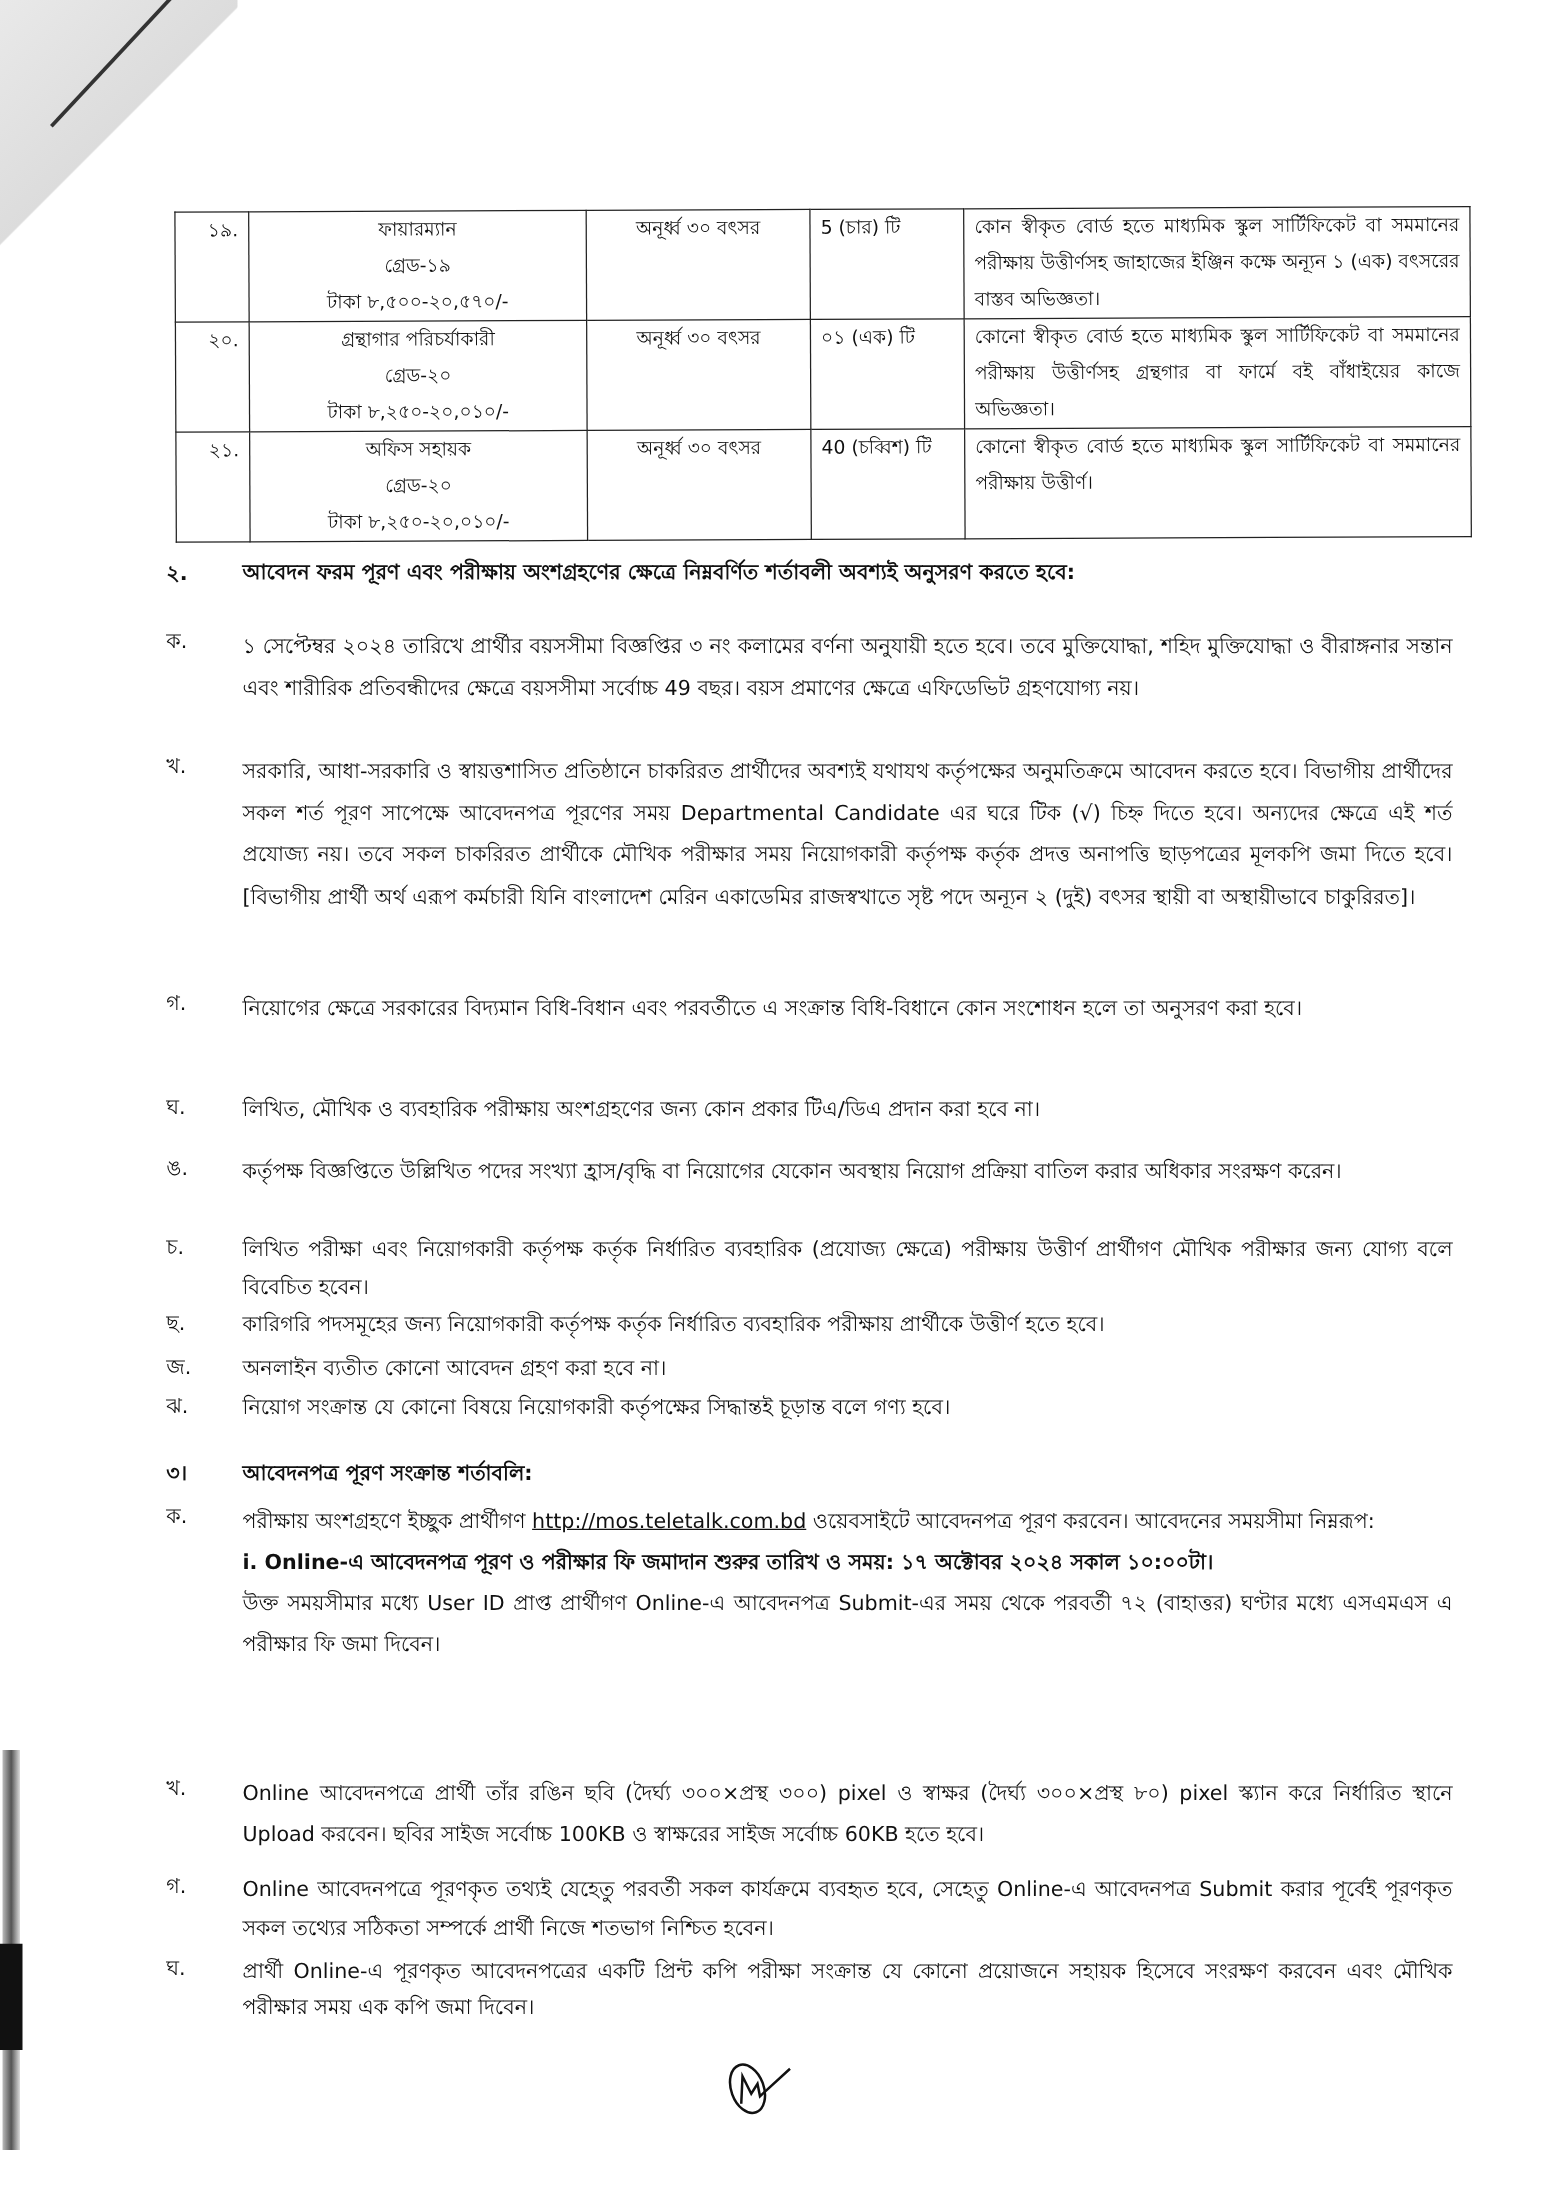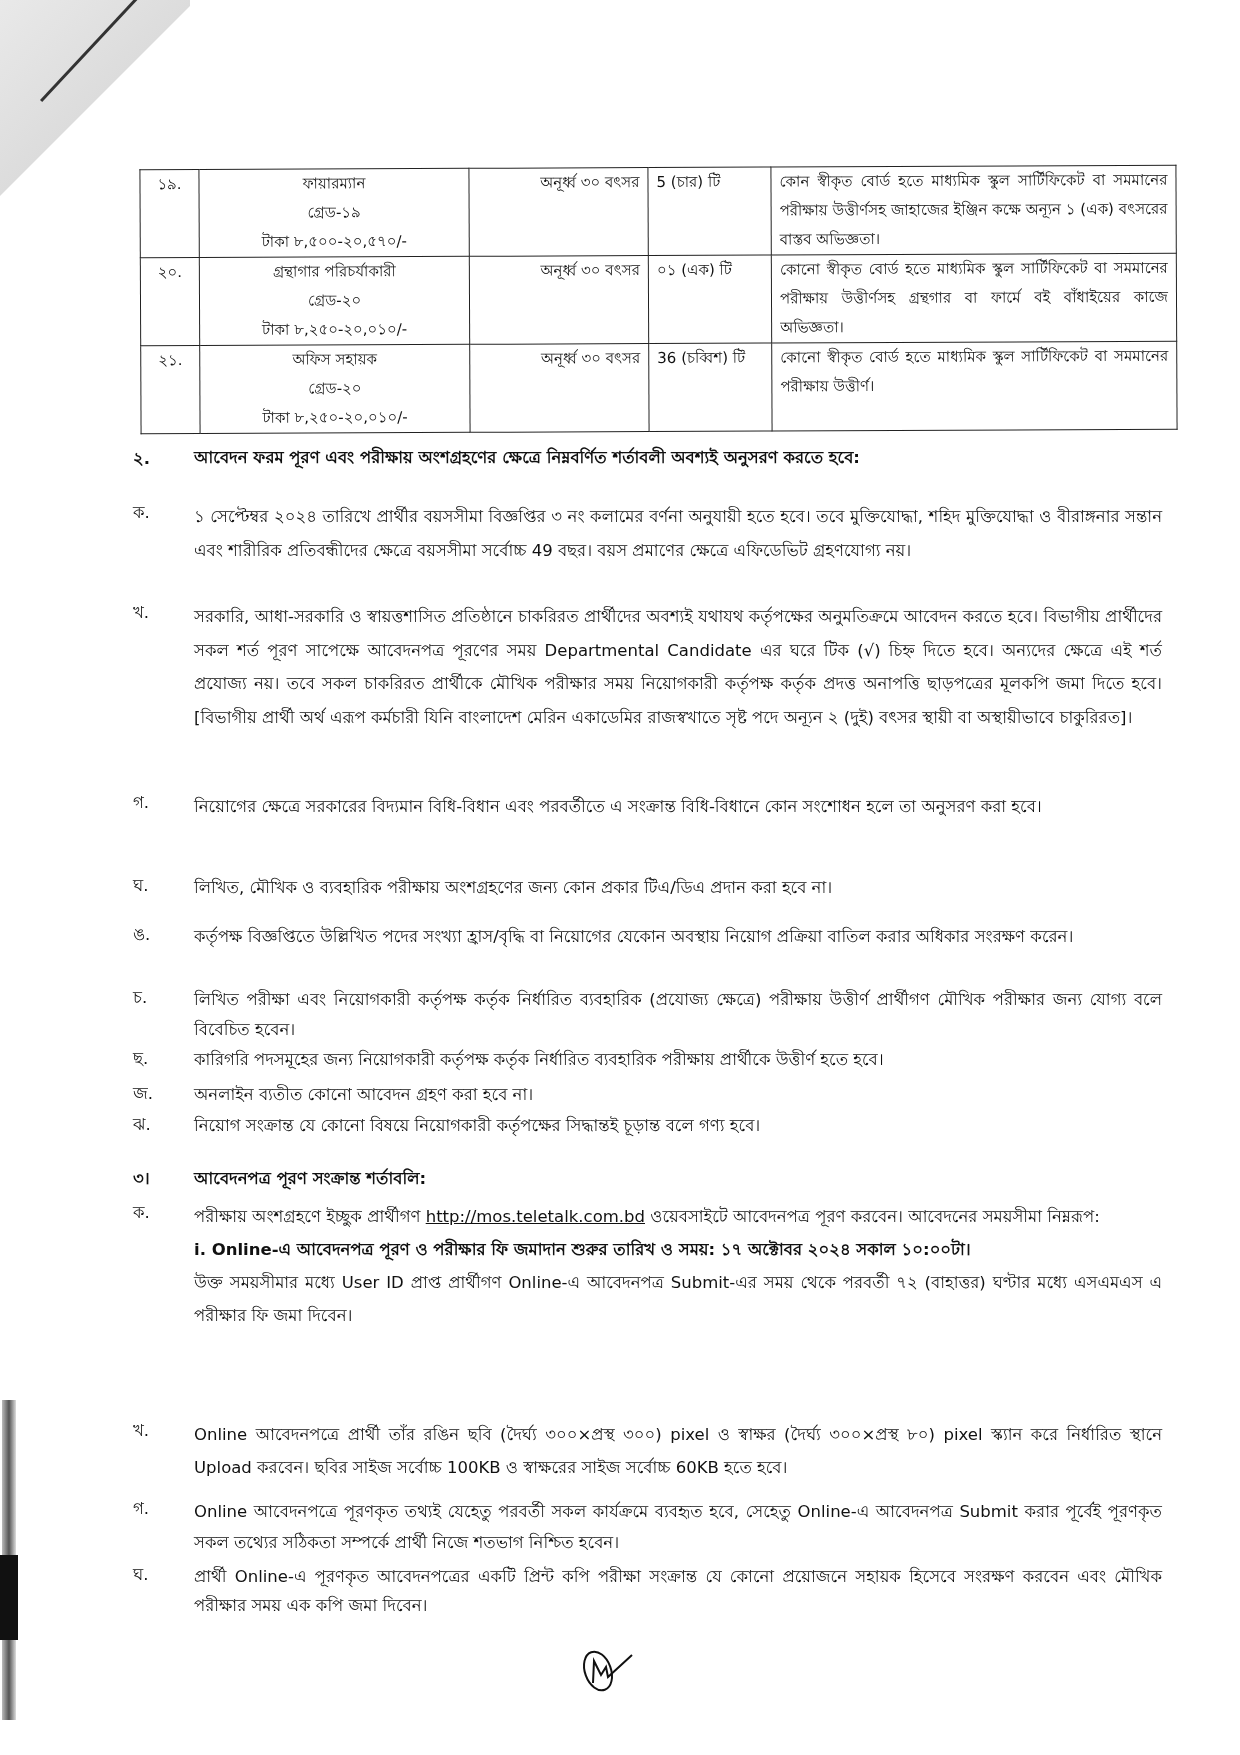--- a/index.html
+++ b/index.html
@@ -23,23 +23,23 @@
       position: absolute; left: 0; top: 1555px; width: 18px; height: 85px; background: #111;
     }
     .page { position: absolute; left: 0; top: 0; width: 1240px; }
 
     table.posts {
       position: absolute; left: 140px; top: 167px; width: 1037px;
       border-collapse: collapse; font-size: 15px; line-height: 29px;
       transform: rotate(-0.25deg);
     }
     table.posts td { border: 1.6px solid #222; vertical-align: top; padding: 0 8px; }
-    td.c-sl { width: 42px; text-align: center; }
+    td.c-sl { width: 42px; text-align: right; }
     td.c-post { width: 253px; text-align: center; }
-    td.c-age { width: 162px; text-align: right; }
+    td.c-age { width: 162px; text-align: center; }
     td.c-count { width: 106px; text-align: left; padding-left: 26px; }
     td.c-qual { text-align: justify; padding-left: 8px; }
 
     .section { position: absolute; left: 0; width: 1240px; font-size: 16.5px; }
     .marker { position: absolute; left: 133px; width: 50px; }
     .text { position: absolute; left: 194px; width: 968px; text-align: justify; }
     .bold { font-weight: bold; }
     .link { text-decoration: underline; }
     .signature { position: absolute; left: 570px; top: 1645px; width: 80px; height: 50px; }
   </style>
@@ -78,21 +78,21 @@
       <td class="c-qual">কোনো স্বীকৃত বোর্ড হতে মাধ্যমিক স্কুল সার্টিফিকেট বা সমমানের পরীক্ষায় উত্তীর্ণসহ গ্রন্থগার বা ফার্মে বই বাঁধাইয়ের কাজে অভিজ্ঞতা।</td>
     </tr>
     <tr style="height:88px">
       <td class="c-sl">২১.</td>
       <td class="c-post">
         <div>অফিস সহায়ক</div>
         <div>গ্রেড-২০</div>
         <div>টাকা ৮,২৫০-২০,০১০/-</div>
       </td>
       <td class="c-age">অনূর্ধ্ব ৩০ বৎসর</td>
-      <td class="c-count">36 (চব্বিশ) টি</td>
+      <td class="c-count">40 (চব্বিশ) টি</td>
       <td class="c-qual">কোনো স্বীকৃত বোর্ড হতে মাধ্যমিক স্কুল সার্টিফিকেট বা সমমানের পরীক্ষায় উত্তীর্ণ।</td>
     </tr>
   </tbody>
     </table>
 
   <div class="section">
     <div class="marker bold" style="top:446px">২.</div>
     <div class="text bold" style="top:446px; line-height:24px">আবেদন ফরম পূরণ এবং পরীক্ষায় অংশগ্রহণের ক্ষেত্রে নিম্নবর্ণিত শর্তাবলী অবশ্যই অনুসরণ করতে হবে:</div>
 
     <div class="marker" style="top:500px">ক.</div>

